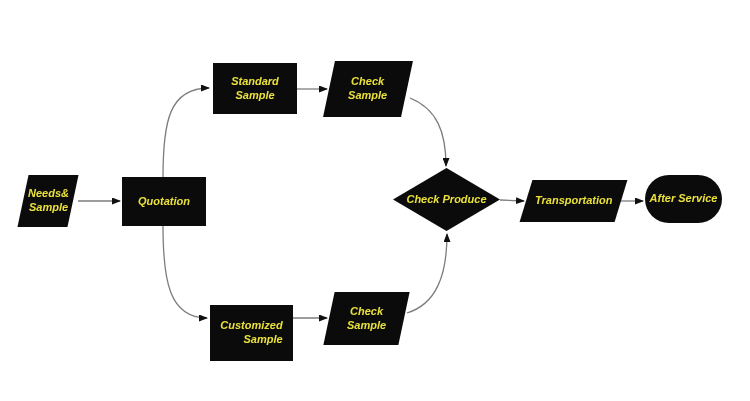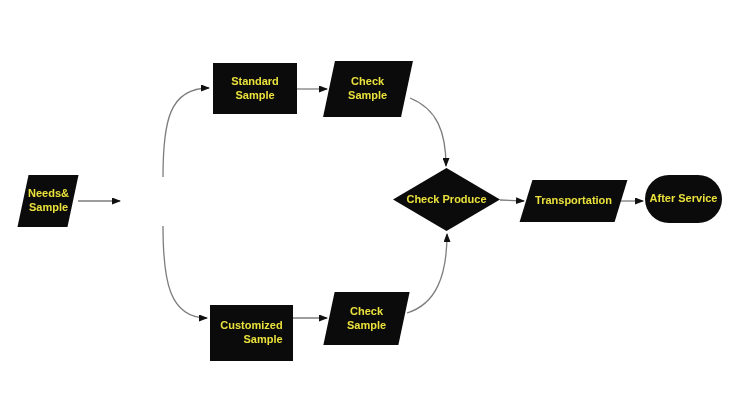--- a/index.html
+++ b/index.html
@@ -27,21 +27,21 @@
     align-items: center;
     justify-content: center;
     background: #0b0b0b;
     color: #eae13c;
     font-weight: bold;
     font-size: 11px;
     line-height: 1.25;
     text-align: center;
     white-space: pre-line;
   }
-  .label { display: block; }
+  .label { display: block; font-style: italic; }
   
   .rect {  }
   .para   { transform: skewX(-12deg); }
   .para   > .label { transform: skewX(12deg); }
   .para17 { transform: skewX(-17deg); }
   .para17 > .label { transform: skewX(17deg); }
   .diamond { clip-path: polygon(50% 0%, 100% 50%, 50% 100%, 0% 50%); }
   .stadium { border-radius: 24px; }
   
   #n-needs       { left: 23px;  top: 175px; width: 50px;  height: 52px; }
@@ -74,20 +74,23 @@
     <path class="edge" marker-end="url(#arrow)" d="M 407 313 C 436 304, 447 276, 447 234"></path>
     <path class="edge" marker-end="url(#arrow)" d="M 500 200 L 524 201"></path>
     <path class="edge" marker-end="url(#arrow)" d="M 621 201 L 643 201"></path>
   </svg>
 
   <div id="n-needs" class="node para">
     <span class="label">Needs&amp;
 Sample</span>
   </div>
 
+  <div id="n-quotation" class="node rect">
+    <span class="label">Quotation</span>
+  </div>
 
   <div id="n-standard" class="node rect">
     <span class="label">Standard
 Sample</span>
   </div>
 
   <div id="n-check-top" class="node para">
     <span class="label">Check
 Sample</span>
   </div>

